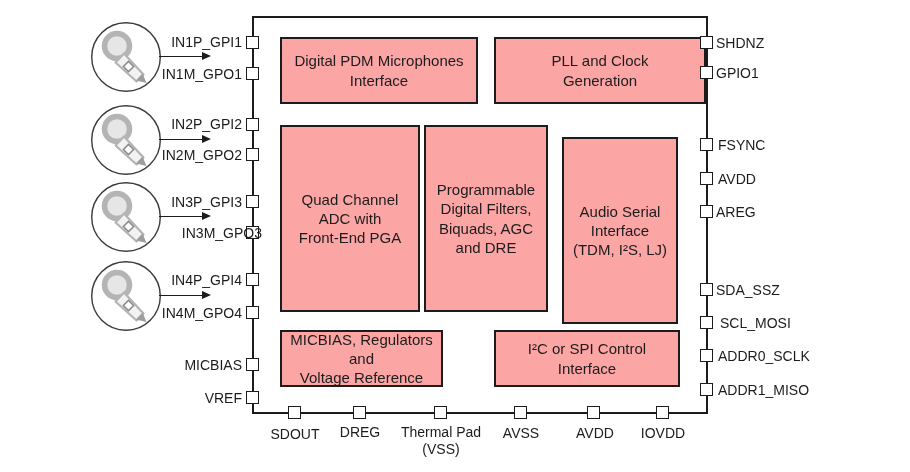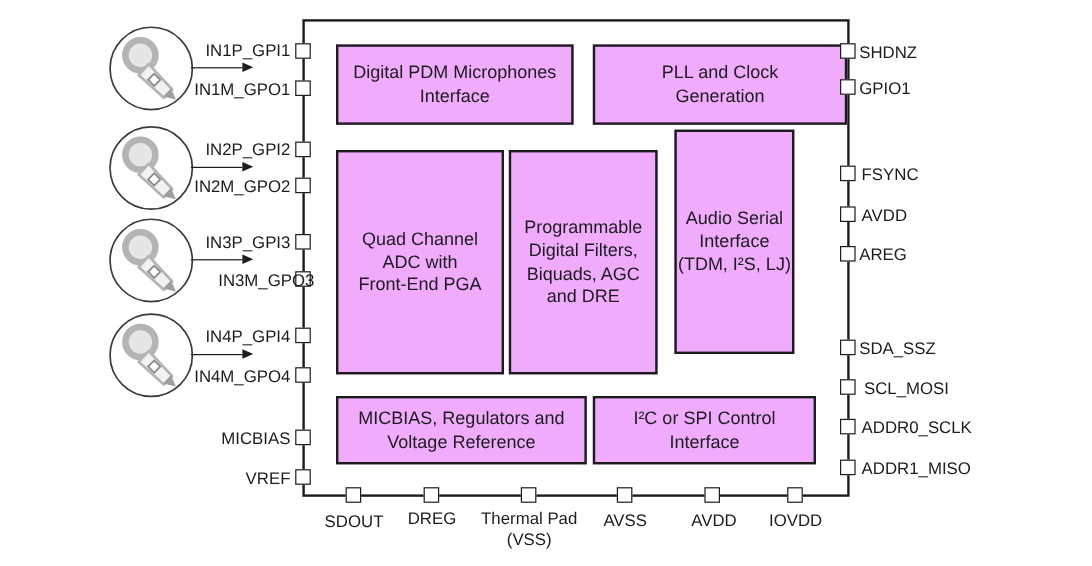--- a/index.html
+++ b/index.html
@@ -5,21 +5,21 @@
   html,body { margin:0; padding:0; background:#fff; }
   .canvas {
     position:relative; width:910px; height:472px; background:#fff;
     font-family:"Liberation Sans", sans-serif; color:#1c1c1c; overflow:hidden;
   }
   .chip {
     position:absolute; left:252px; top:16px; width:456px; height:398px;
     border:2px solid #1c1c1c; background:#fff; box-sizing:border-box;
   }
   .block {
-    position:absolute; border:2px solid #1c1c1c; background:#f0abfc; box-sizing:border-box;
+    position:absolute; border:2px solid #1c1c1c; background:#fca5a5; box-sizing:border-box;
     display:flex; align-items:center; justify-content:center;
     text-align:center; font-size:15px; line-height:1.28; white-space:pre-line;
   }
   .pin {
     position:absolute; width:13px; height:13px; box-sizing:border-box;
     border:1.5px solid #1c1c1c; background:#fff;
   }
   .lbl { position:absolute; font-size:14px; white-space:nowrap; }
   .lbl-left  { transform:translateY(-50%); text-align:right; }
   .lbl-right { transform:translateY(-50%); }
@@ -74,24 +74,24 @@
 Interface</span></div>
   <div class="block" style="left:494px; top:37px;  width:212px; height:67px"><span>PLL and Clock
 Generation</span></div>
   <div class="block" style="left:280px; top:125px; width:140px; height:187px"><span>Quad Channel
 ADC with
 Front-End PGA</span></div>
   <div class="block" style="left:424px; top:125px; width:124px; height:187px"><span>Programmable
 Digital Filters,
 Biquads, AGC
 and DRE</span></div>
-  <div class="block" style="left:562px; top:108px; width:100px; height:187px"><span>Audio Serial
+  <div class="block" style="left:562px; top:137px; width:116px; height:187px"><span>Audio Serial
 Interface
 (TDM, I²S, LJ)</span></div>
-  <div class="block" style="left:280px; top:330px; width:209px; height:57px"><span>MICBIAS, Regulators and
+  <div class="block" style="left:280px; top:330px; width:163px; height:57px"><span>MICBIAS, Regulators and
 Voltage Reference</span></div>
   <div class="block" style="left:494px; top:330px; width:186px; height:57px"><span>I²C or SPI Control
 Interface</span></div>
 
   <div class="pin" style="left:246px; top:36px"></div>
   <div class="pin" style="left:246px; top:67px"></div>
   <div class="pin" style="left:246px; top:118px"></div>
   <div class="pin" style="left:246px; top:148px"></div>
   <div class="pin" style="left:246px; top:195px"></div>
   <div class="pin" style="left:246px; top:226px"></div>

